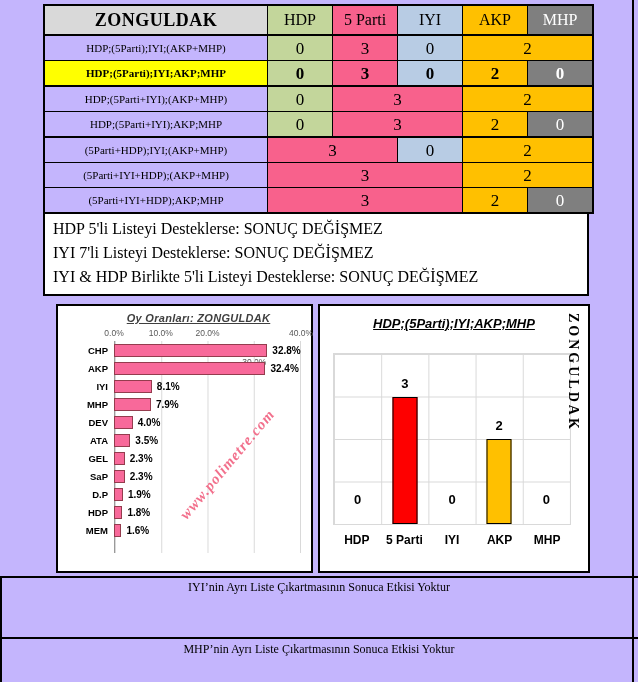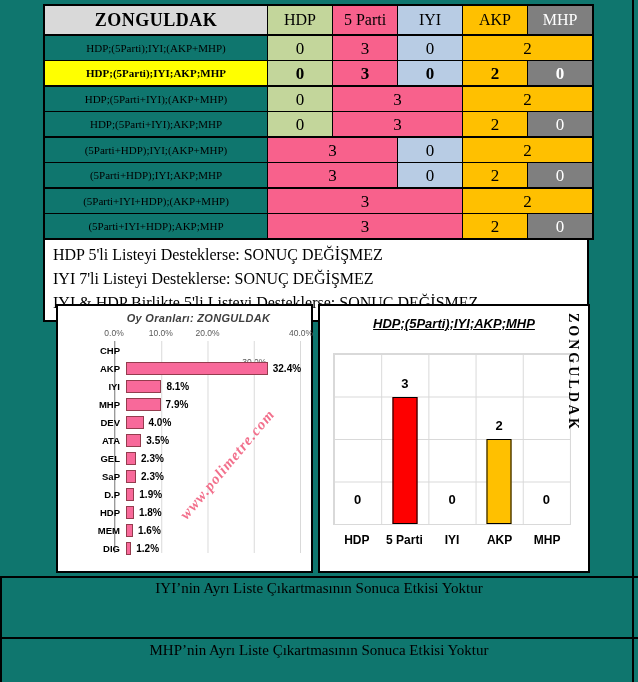--- a/index.html
+++ b/index.html
@@ -1,16 +1,16 @@
 <!DOCTYPE html>
 <html><head>
 <meta charset="utf-8">
 <style>
   html,body{margin:0;padding:0;background:#fff;}
-  #page{position:relative;width:638px;height:682px;background:#0f766e;overflow:hidden;
+  #page{position:relative;width:638px;height:682px;background:#c4b5fd;overflow:hidden;
         font-family:"Liberation Serif",serif;color:#000;}
 
   
   #table-col{position:absolute;left:43px;top:4px;width:546px;}
   table.scn{border-collapse:collapse;width:546px;table-layout:fixed;}
   table.scn td{border:1px solid #000;text-align:center;vertical-align:middle;
                height:24px;padding:0;font-size:17px;line-height:1;}
   table.scn tr.hdr td{height:28px;}
   table.scn td.title{font-weight:bold;font-size:18px;letter-spacing:.5px;}
   table.scn td.colhead{font-size:16px;}
@@ -25,24 +25,24 @@
              padding:3px 8px 5px 8px;background:#fff;}
   #notes-box .note{font-size:16px;line-height:24px;white-space:nowrap;}
 
   
   .chartbox{position:absolute;top:304px;height:269px;border:2px solid #000;background:#fff;
             font-family:"Liberation Sans",sans-serif;box-sizing:border-box;}
   #left-chart{left:56px;width:257px;}
   #right-chart{left:318px;width:272px;}
 
   #left-chart .ltitle{margin-top:6px;text-align:center;font-size:11px;font-weight:bold;
-      font-style:italic;color:#3f3f3f;letter-spacing:.3px;padding-left:28px;}
+      font-style:italic;text-decoration:underline;color:#3f3f3f;letter-spacing:.3px;padding-left:28px;}
   #lticks{position:relative;height:14px;margin:2px 10px 0 56px;}
   #lticks span{position:absolute;transform:translateX(-50%);font-size:8.5px;color:#595959;top:2px;}
-  #lplot{position:relative;height:216px;margin-top:1px;padding-left:12px;}
+  #lplot{position:relative;height:216px;margin-top:1px;}
   #lgrid{position:absolute;left:56px;right:10px;top:0;bottom:4px;
          border-left:1px solid #9a9a9a;border-right:1px solid #d9d9d9;
          background-image:linear-gradient(to right,#d9d9d9 1px,transparent 1px);
          background-size:25% 100%;}
   .lrow{position:relative;display:flex;align-items:center;height:18px;padding-right:10px;}
   .lrow .lcat{width:50px;padding-right:6px;text-align:right;font-size:9.5px;font-weight:bold;flex:none;}
   .lrow .lbars{flex:1;display:flex;align-items:center;min-width:0;}
   .lrow .lbar{height:13px;border:1px solid #943c4e;box-sizing:border-box;flex:none;}
   .lrow .lval{font-size:10px;font-weight:bold;margin-left:5px;white-space:nowrap;}
   #watermark{position:absolute;left:62px;top:150px;width:215px;text-align:center;
@@ -62,21 +62,21 @@
   #rcats{display:flex;margin:8px 0 0 13px;width:238px;}
   #rcats span{flex:1;text-align:center;font-size:12px;font-weight:bold;}
   #side-label{position:absolute;top:7px;right:7px;writing-mode:vertical-rl;
       text-orientation:mixed;font-family:"Liberation Serif",serif;font-weight:bold;
       font-size:14px;letter-spacing:3px;}
 
   
   .hline{position:absolute;left:0;width:638px;height:0;border-top:2px solid #000;}
   #vline-right{position:absolute;left:632px;top:0;width:2px;height:682px;background:#000;}
   #vline-left{position:absolute;left:0;top:576px;width:2px;height:106px;background:#000;}
-  .caption{position:absolute;left:0;width:638px;text-align:center;font-size:15px;}
+  .caption{position:absolute;left:0;width:638px;text-align:center;font-size:12px;}
 </style>
 </head>
 <body>
 
 <div id="page">
 
   <div id="table-col">
     <table class="scn">
       <tbody id="scn-body">
           <tr class="hdr grp">
@@ -113,27 +113,20 @@
             <td class="num" colspan="1" style="background: rgb(195, 214, 155);">0</td>
             <td class="num" colspan="2" style="background: rgb(248, 97, 140);">3</td>
             <td class="num" colspan="1" style="background: rgb(255, 192, 0);">2</td>
             <td class="num" colspan="1" style="background: rgb(127, 127, 127); color: rgb(255, 255, 255);">0</td>
           </tr>
           <tr class="">
             <td class="scenario">(5Parti+HDP);IYI;(AKP+MHP)</td>
             <td class="num" colspan="2" style="background: rgb(248, 97, 140);">3</td>
             <td class="num" colspan="1" style="background: rgb(184, 204, 228);">0</td>
             <td class="num" colspan="2" style="background: rgb(255, 192, 0);">2</td>
-          </tr>
-          <tr class="grp">
-            <td class="scenario">(5Parti+HDP);IYI;AKP;MHP</td>
-            <td class="num" colspan="2" style="background: rgb(248, 97, 140);">3</td>
-            <td class="num" colspan="1" style="background: rgb(184, 204, 228);">0</td>
-            <td class="num" colspan="1" style="background: rgb(255, 192, 0);">2</td>
-            <td class="num" colspan="1" style="background: rgb(127, 127, 127); color: rgb(255, 255, 255);">0</td>
           </tr>
           <tr class="">
             <td class="scenario">(5Parti+IYI+HDP);(AKP+MHP)</td>
             <td class="num" colspan="3" style="background: rgb(248, 97, 140);">3</td>
             <td class="num" colspan="2" style="background: rgb(255, 192, 0);">2</td>
           </tr>
           <tr class="grp">
             <td class="scenario">(5Parti+IYI+HDP);AKP;MHP</td>
             <td class="num" colspan="3" style="background: rgb(248, 97, 140);">3</td>
             <td class="num" colspan="1" style="background: rgb(255, 192, 0);">2</td>
@@ -155,20 +148,24 @@
         <span style="left: 25%;">10.0%</span>
         <span style="left: 50%;">20.0%</span>
         <span style="left: 75%; margin-top: 29px;">30.0%</span>
         <span style="left: 100%;">40.0%</span>
       </div>
     <div id="lplot">
       <div id="lgrid"></div>
       <div id="lrows">
           <div class="lrow">
             <span class="lcat">CHP</span>
+            <div class="lbars">
+              <div class="lbar" style="width: 82%; background: rgb(248, 105, 154); border-color: rgb(148, 60, 78);"></div>
+              <span class="lval">32.8%</span>
+            </div>
           </div>
           <div class="lrow">
             <span class="lcat">AKP</span>
             <div class="lbars">
               <div class="lbar" style="width: 81%; background: rgb(248, 105, 154); border-color: rgb(148, 60, 78);"></div>
               <span class="lval">32.4%</span>
             </div>
           </div>
           <div class="lrow">
             <span class="lcat">IYI</span>
@@ -224,27 +221,20 @@
             <div class="lbars">
               <div class="lbar" style="width: 4.5%; background: rgb(248, 105, 154); border-color: rgb(148, 60, 78);"></div>
               <span class="lval">1.8%</span>
             </div>
           </div>
           <div class="lrow">
             <span class="lcat">MEM</span>
             <div class="lbars">
               <div class="lbar" style="width: 4%; background: rgb(248, 105, 154); border-color: rgb(148, 60, 78);"></div>
               <span class="lval">1.6%</span>
-            </div>
-          </div>
-          <div class="lrow">
-            <span class="lcat">DIG</span>
-            <div class="lbars">
-              <div class="lbar" style="width: 3%; background: rgb(248, 105, 154); border-color: rgb(148, 60, 78);"></div>
-              <span class="lval">1.2%</span>
             </div>
           </div>
         </div>
     </div>
     <div id="watermark">www.polimetre.com</div>
   </div>
 
   <div class="chartbox" id="right-chart">
     <div class="rtitle">HDP;(5Parti);IYI;AKP;MHP</div>
     <div id="rplot">

